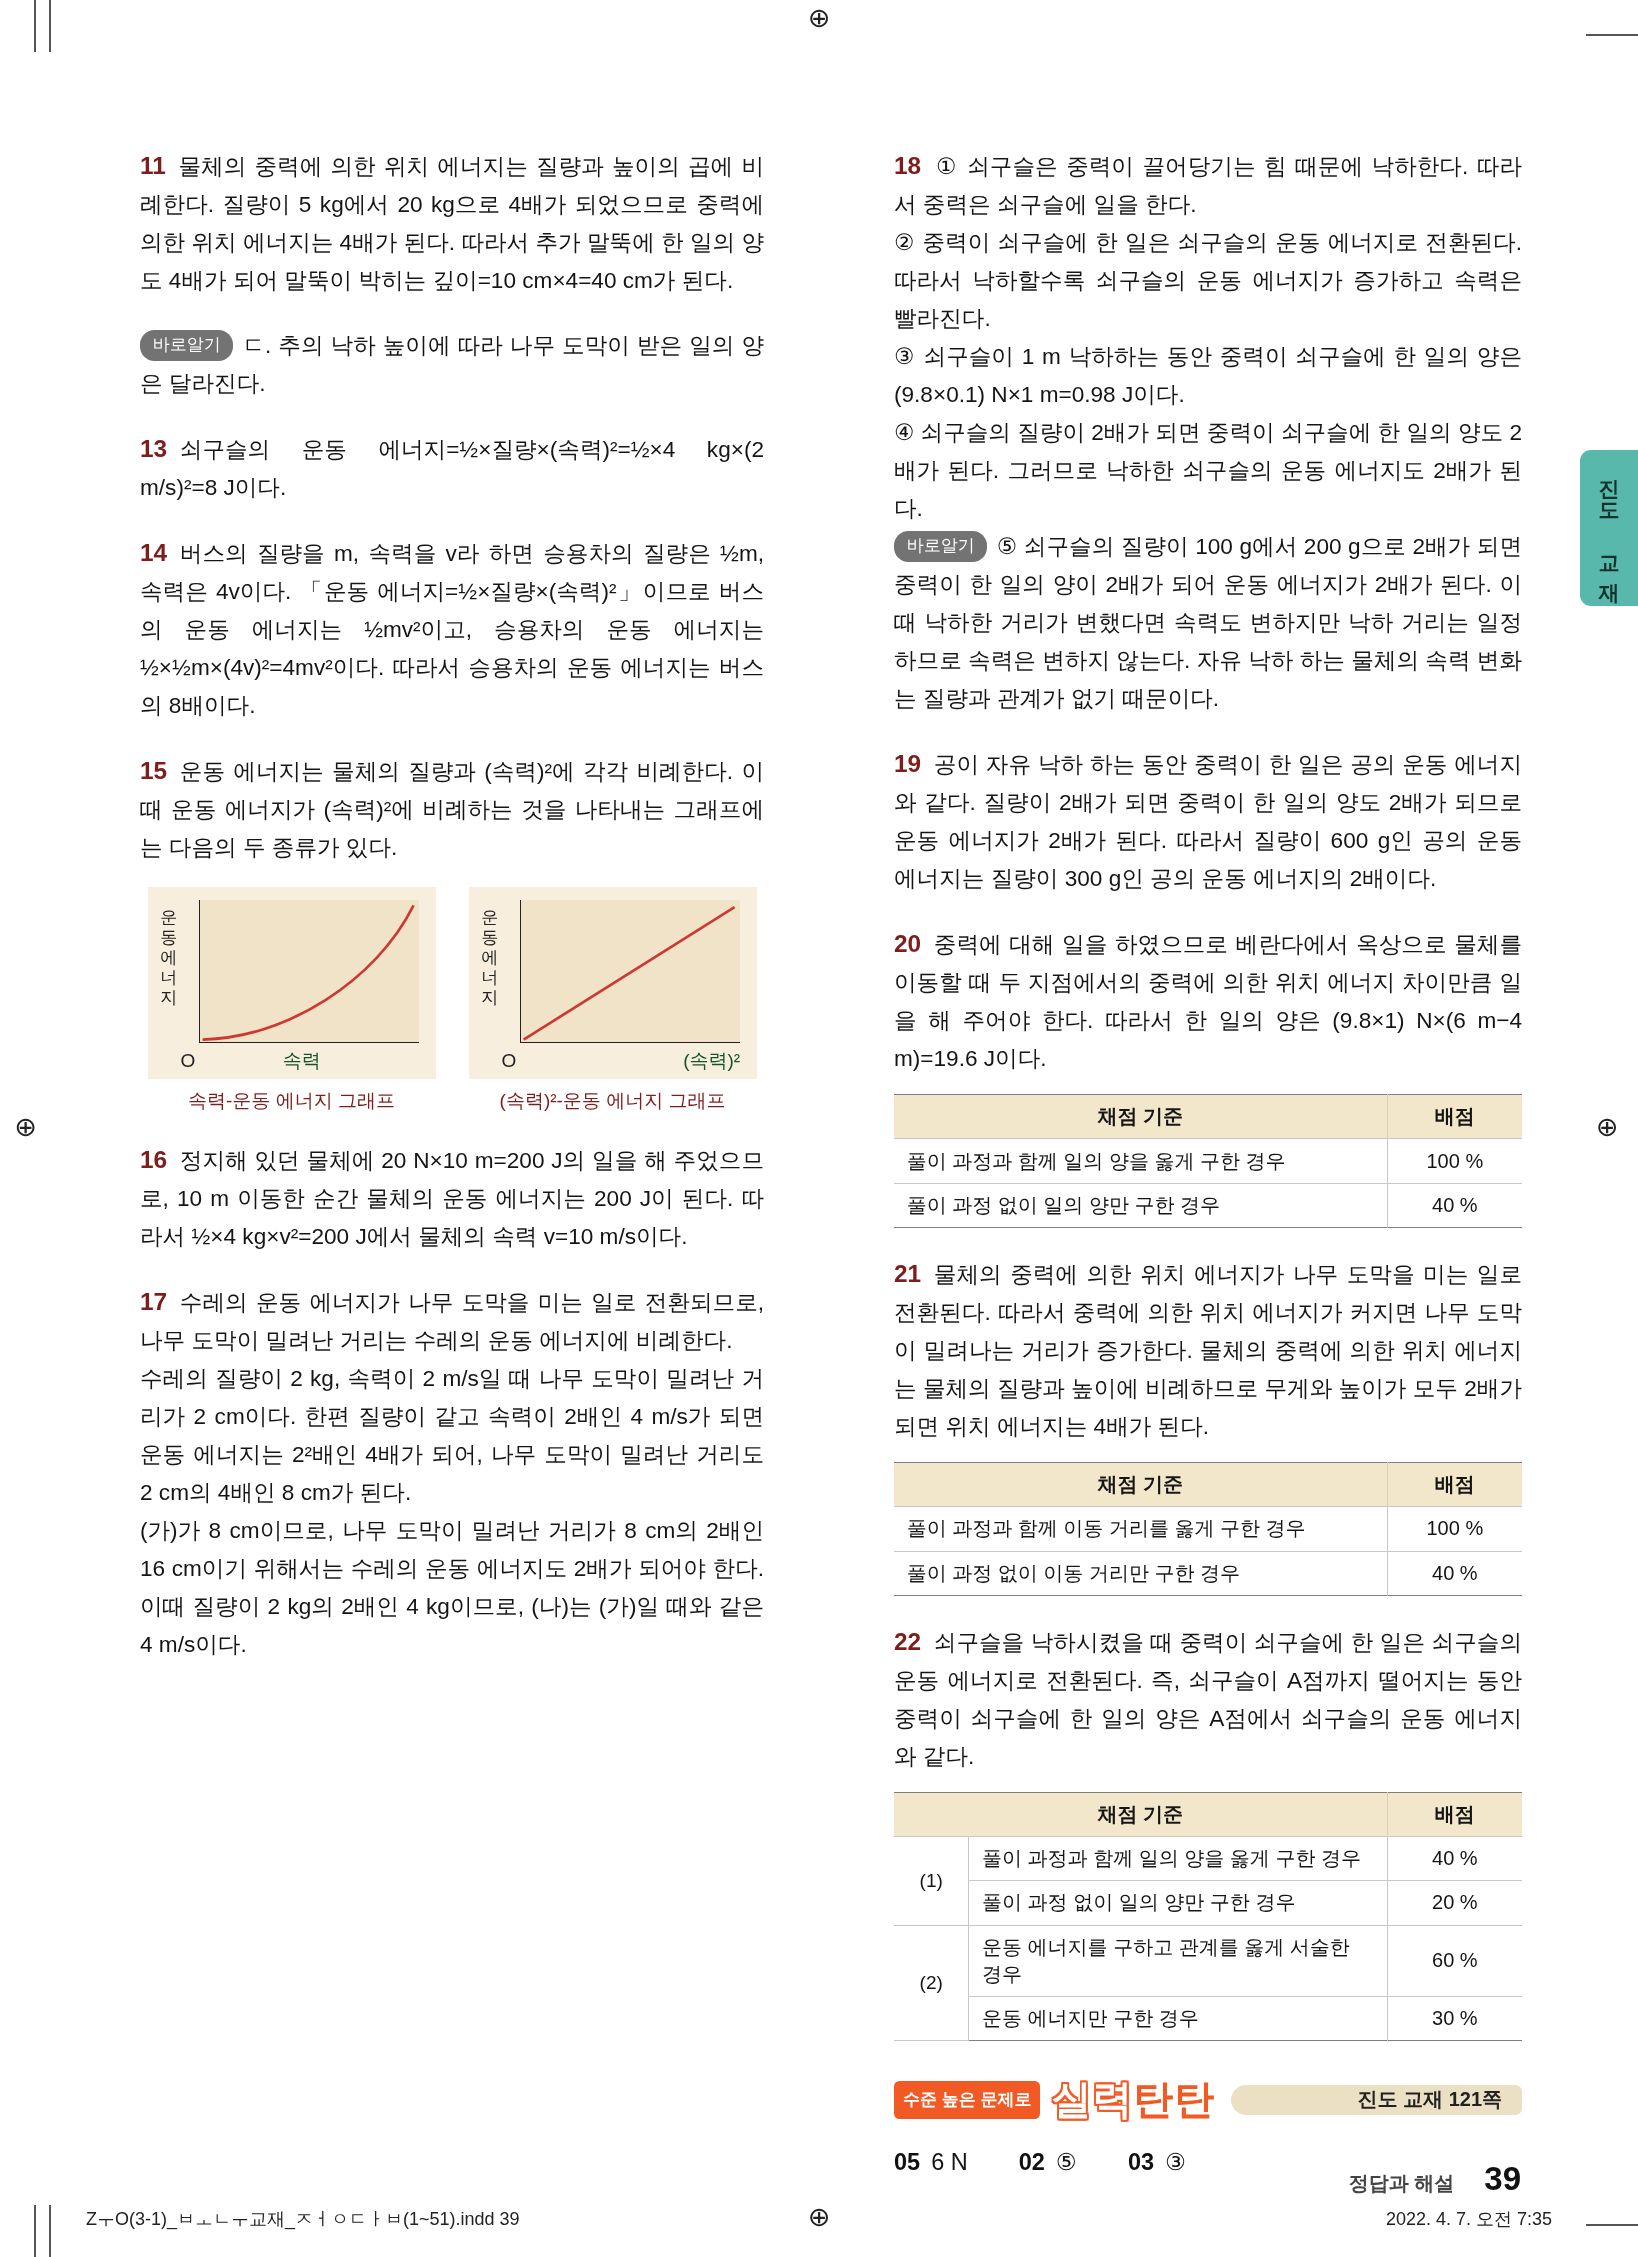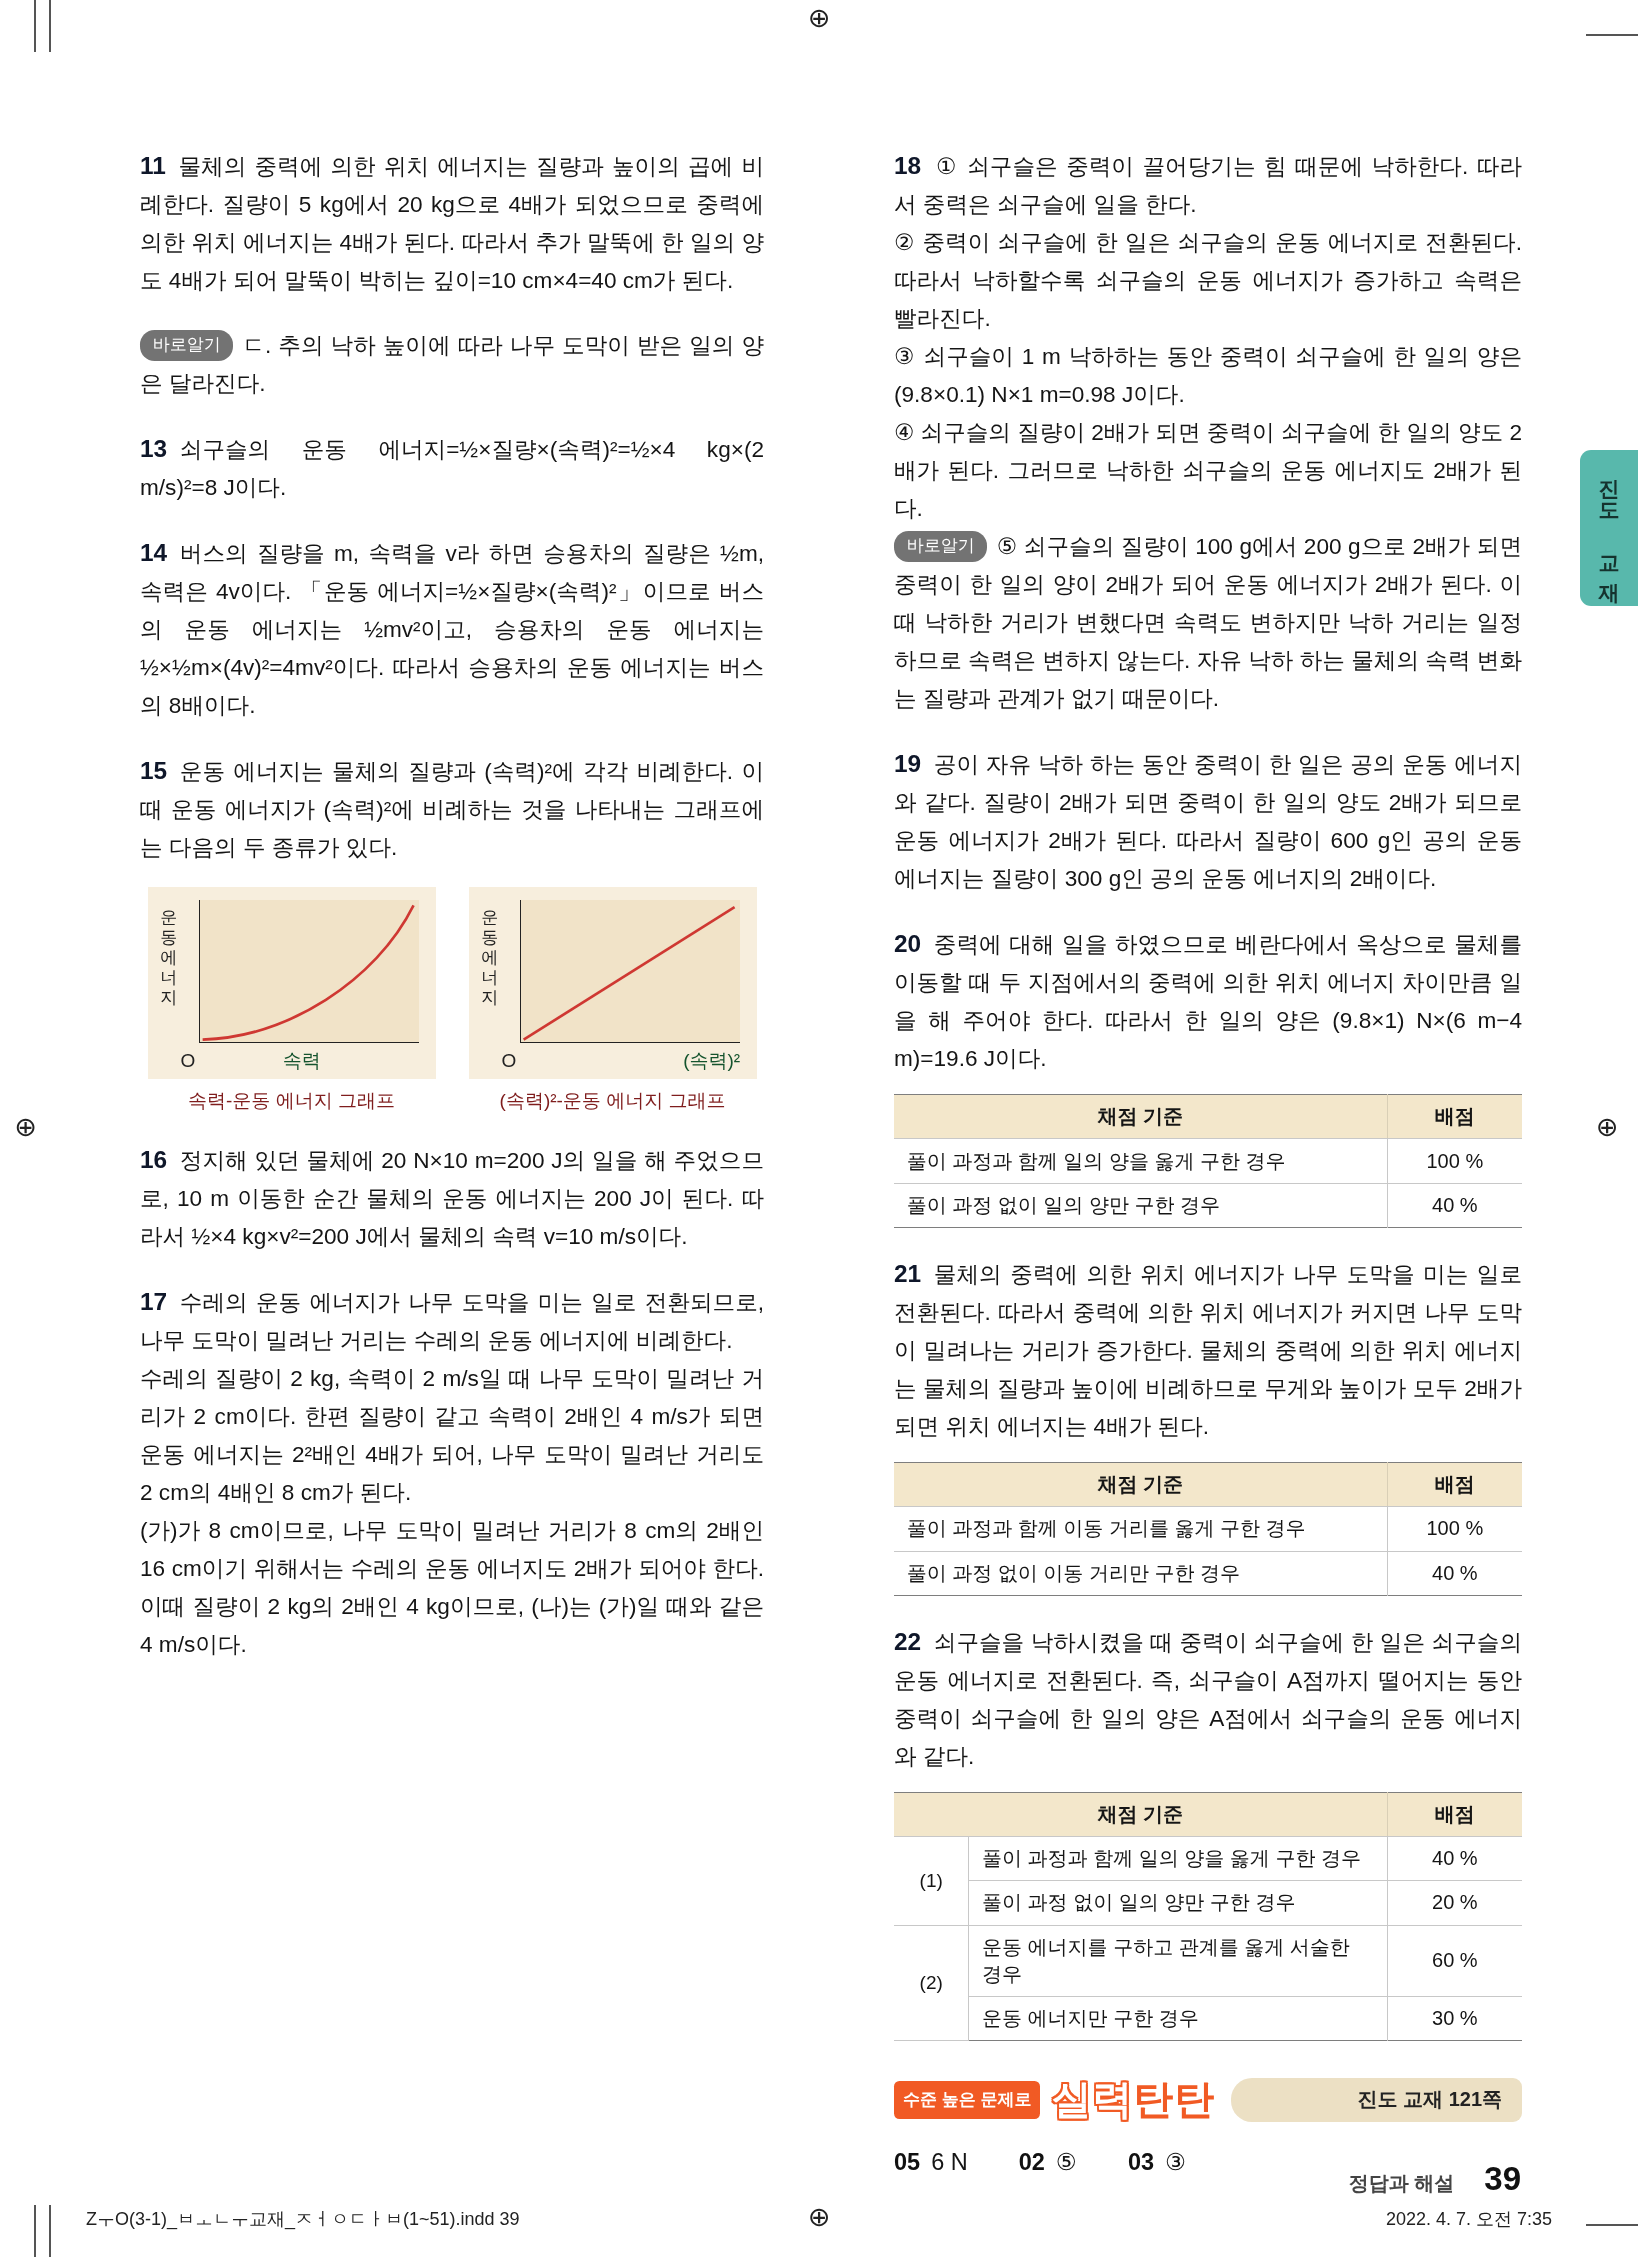--- a/index.html
+++ b/index.html
@@ -16,21 +16,21 @@
             border-radius:11px 0 0 11px;display:flex;align-items:center;justify-content:center;}
   .side-tab .vtext{writing-mode:vertical-rl;text-orientation:upright;font-size:21px;font-weight:bold;
             color:#15332e;letter-spacing:4.5px;}
 
   
   .col{position:absolute;top:147px;}
   .col-left{left:140px;width:624px;}
   .col-right{left:894px;width:628px;}
   .sec{margin-bottom:27px;}
   .para{margin:0;font-size:22.6px;line-height:38px;text-align:justify;}
-  .num{font-weight:bold;color:#0f172a;font-size:24.4px;margin-right:12.7px;}
+  .num{font-weight:bold;color:#7f1d1d;font-size:24.4px;margin-right:12.7px;}
   .baro{display:inline-block;background:#737373;color:#fff;font-size:17px;line-height:1;
         padding:6.3px 12.7px 7.2px;border-radius:14.5px;margin-right:9px;position:relative;top:-2.7px;}
 
   
   .graphs{display:flex;gap:33px;justify-content:center;margin:20px 0 5.4px;}
   .graph{width:288px;}
   .gpanel{position:relative;width:288px;height:192px;background:#f7eedd;}
   .gpanel .plot{position:absolute;left:51px;top:12.7px;right:16.3px;bottom:36px;background:#f1e3c8;
         border-left:1.8px solid #222;border-bottom:1.8px solid #222;}
   .gpanel .plot svg{position:absolute;left:0;top:0;width:100%;height:100%;}
@@ -51,21 +51,21 @@
   .tbl .pct{width:109px;text-align:center;border-left:0.9px solid #c8c8c8;}
   .tbl .gcell{width:49px;text-align:center;border-right:0.9px solid #c8c8c8;font-size:19px;}
 
   
   .banner{display:flex;align-items:center;margin-top:33px;height:52px;}
   .banner-tag{background:#f15a24;color:#fff;font-size:17px;font-weight:bold;padding:7.2px 9px;
         border-radius:5.4px;white-space:nowrap;}
   .banner-title{font-size:40px;font-weight:bold;margin-left:11px;white-space:nowrap;letter-spacing:0.9px;}
   .banner-title .t1{color:#fff;text-shadow:-1.8px -1.8px 0 #f15a24,1.8px -1.8px 0 #f15a24,-1.8px 1.8px 0 #f15a24,1.8px 1.8px 0 #f15a24,0 1.8px 0 #f15a24,0 -1.8px 0 #f15a24,1.8px 0 0 #f15a24,-1.8px 0 0 #f15a24;}
   .banner-title .t2{color:#f15a24;}
-  .banner-bar{flex:1;margin-left:16.3px;height:44px;background:#ece0c4;border-radius:21px 9px 9px 21px;
+  .banner-bar{flex:1;margin-left:16.3px;height:30px;background:#ece0c4;border-radius:21px 9px 9px 21px;
         display:flex;align-items:center;justify-content:flex-end;padding-right:20px;
         font-size:20px;font-weight:bold;color:#222;}
   .answers{display:flex;gap:51px;margin-top:22px;font-size:23.5px;align-items:baseline;}
   .answers b{font-weight:bold;color:#111;margin-right:11px;}
 
   
   .footer{position:absolute;top:2160px;right:117px;display:flex;align-items:baseline;gap:30px;}
   .flabel{font-size:20px;font-weight:bold;color:#444;}
   .fpage{font-size:33px;font-weight:bold;color:#111;}
   .slug{position:absolute;top:2207px;left:86px;right:86px;display:flex;justify-content:space-between;

